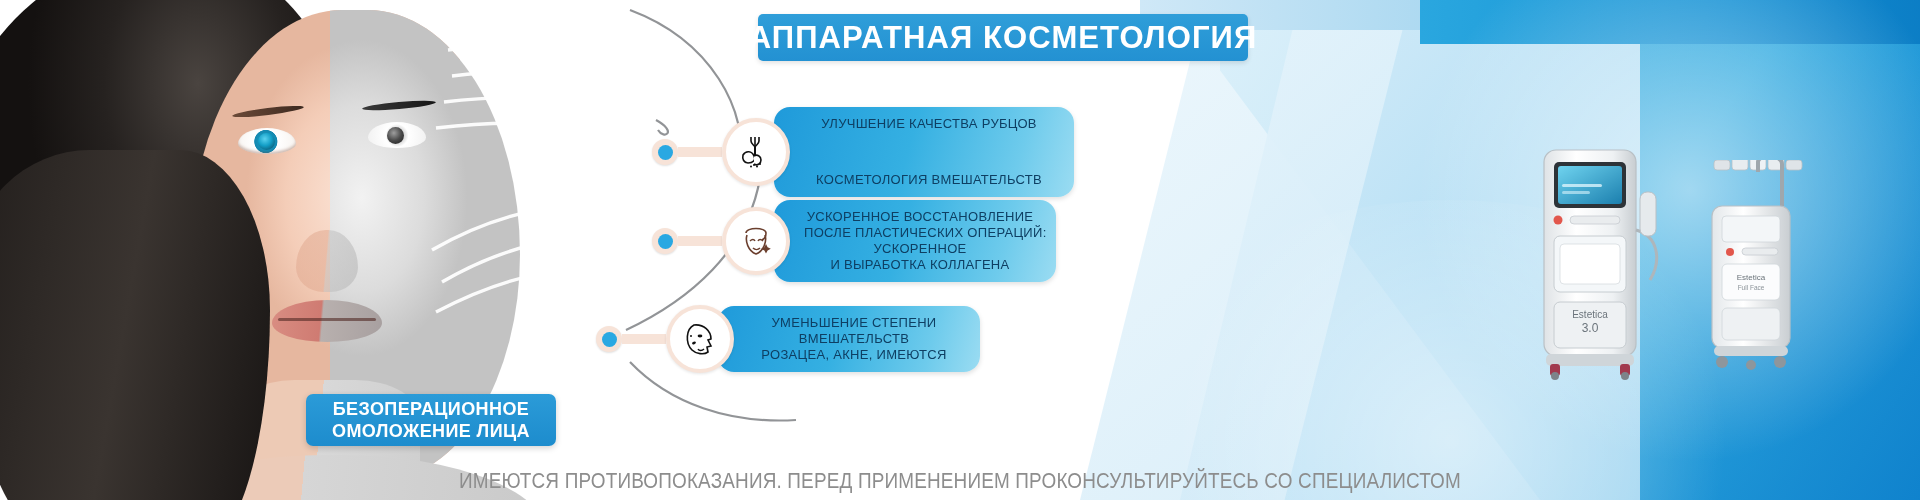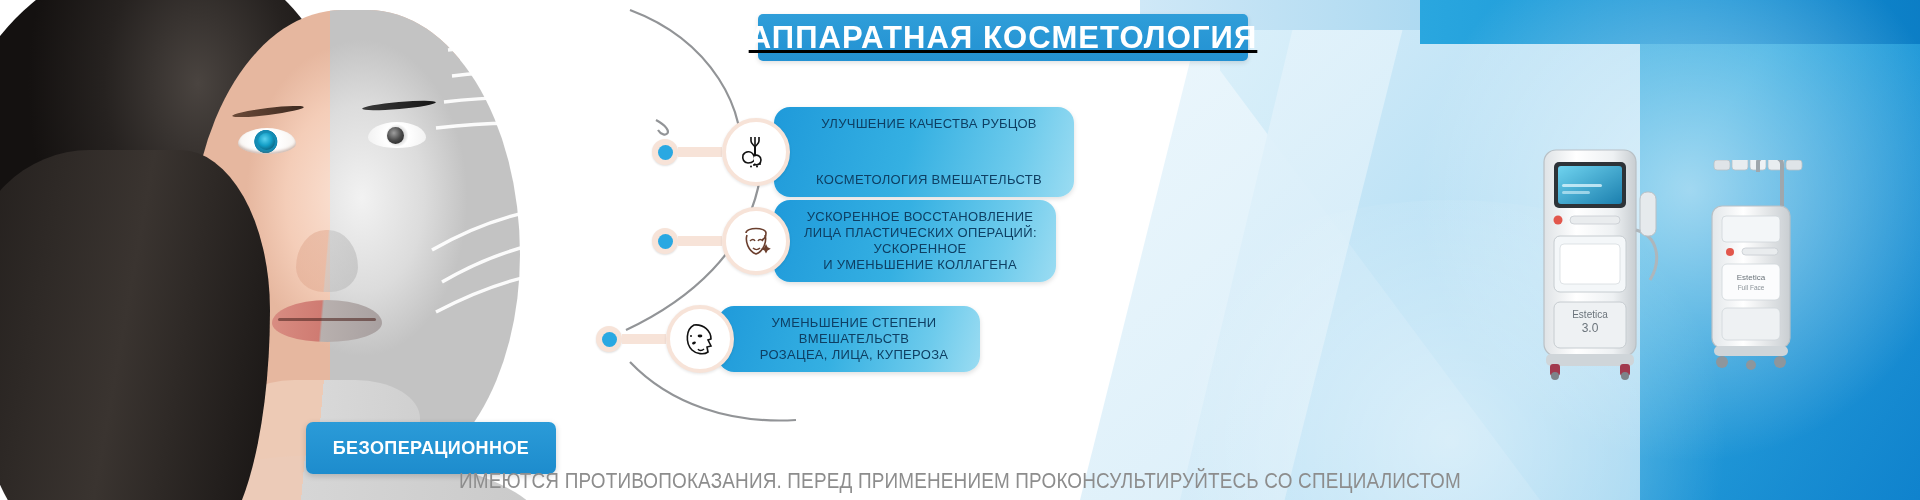--- a/index.html
+++ b/index.html
@@ -124,34 +124,32 @@
 
   
   .arrows{position:absolute;top:0;left:0;width:620px;height:500px;pointer-events:none;}
 
   
   .badge{
     position:absolute;left:306px;top:394px;width:250px;height:52px;
     background:linear-gradient(180deg,#2b9bd8 0%,#1d8ccd 100%);
     border-radius:7px;display:flex;flex-direction:column;align-items:center;justify-content:center;
     box-shadow:0 2px 6px rgba(0,0,0,.18);
-    margin-top:28px;
   }
   .badge span{
     color:#fff;font-weight:bold;font-size:18px;letter-spacing:.4px;line-height:22px;
     text-align:center;white-space:nowrap;
   }
 
   
   .title-bar{
     position:absolute;left:758px;top:14px;width:490px;height:47px;
     background:linear-gradient(180deg,#2f9ed9 0%,#2391d2 100%);
     border-radius:5px;display:flex;align-items:center;justify-content:center;
     box-shadow:0 2px 5px rgba(0,0,0,.12);
-    text-decoration:underline;
   }
   .title-bar span{
     color:#ffffff;font-weight:bold;font-size:31px;letter-spacing:1.1px;white-space:nowrap;
   }
 
   
   .callout{position:absolute;display:flex;align-items:center;}
   .dot-outer{
     width:26px;height:26px;border-radius:50%;background:#f7e3d8;
     display:flex;align-items:center;justify-content:center;flex:0 0 auto;
@@ -246,20 +244,21 @@
         <path d="M436,128 C488,122 528,122 562,126"></path>
         <path d="M432,250 C470,228 510,214 548,208"></path>
         <path d="M442,282 C480,260 518,246 556,240"></path>
         <path d="M436,312 C474,292 512,278 550,272"></path>
       </g>
     </svg>
   </div>
 
   <div class="badge">
     <span>БЕЗОПЕРАЦИОННОЕ</span>
+    <span>ОМОЛОЖЕНИЕ ЛИЦА</span>
   </div>
 
   <svg class="arcs" viewBox="0 0 420 500">
     <g stroke="#7f8285" stroke-width="2.2" fill="none" opacity=".85">
       <path d="M70,10 C150,40 190,110 180,170"></path>
       <path d="M96,120 C118,132 104,140 98,130"></path>
       <path d="M200,178 C188,250 130,300 66,330"></path>
       <path d="M70,362 C110,404 170,424 236,420"></path>
     </g>
   </svg>
@@ -298,44 +297,44 @@
         <path d="M10 12 C10 6 30 6 30 12 C30 16 28 18 26 19" stroke="#6b3f2e" stroke-width="1.6" fill="none"></path>
         <path d="M11 14 C9 20 12 30 20 33 C28 30 31 20 29 14" stroke="#6b3f2e" stroke-width="1.6" fill="none"></path>
         <path d="M14 20 C16 18 18 18 19 20" stroke="#6b3f2e" stroke-width="1.5" fill="none"></path>
         <path d="M22 20 C23 18 25 18 27 20" stroke="#6b3f2e" stroke-width="1.5" fill="none"></path>
         <path d="M17 27 C19 29 22 29 24 27" stroke="#6b3f2e" stroke-width="1.6" fill="none"></path>
         <path d="M30 23 l1.6 3.2 3.2 1.6 -3.2 1.6 -1.6 3.2 -1.6 -3.2 -3.2 -1.6 3.2 -1.6 z" fill="#6b3f2e"></path>
       </svg>
     </div>
     <div class="pill">
       <span class="ln">УСКОРЕННОЕ ВОССТАНОВЛЕНИЕ</span>
-      <span class="ln">ЛИЦА ПЛАСТИЧЕСКИХ ОПЕРАЦИЙ:</span>
+      <span class="ln">ПОСЛЕ ПЛАСТИЧЕСКИХ ОПЕРАЦИЙ:</span>
       <span class="ln">УСКОРЕННОЕ</span>
-      <span class="ln">И УМЕНЬШЕНИЕ КОЛЛАГЕНА</span>
+      <span class="ln">И ВЫРАБОТКА КОЛЛАГЕНА</span>
     </div>
   </div>
 
   <div class="callout c3">
     <div class="dot-outer">
         <div class="dot-inner"></div>
       </div>
     <div class="connector"></div>
     <div class="icon-circle">
       <svg width="40" height="40" viewBox="0 0 40 40">
         <path d="M14 6 C6 10 5 24 12 31 C16 35 24 36 28 33 L27 28 L31 27 L28 21 L31 20 C31 12 24 5 14 6 Z" stroke="#111" stroke-width="1.6" fill="#fff"></path>
         <path d="M24 30 C22 32 19 32 18 30" stroke="#111" stroke-width="1.4" fill="none"></path>
         <ellipse cx="20" cy="17" rx="2.4" ry="1.4" fill="#111"></ellipse>
         <ellipse cx="14" cy="24" rx="2" ry="1.2" fill="#111" transform="rotate(-20 14 24)"></ellipse>
         <circle cx="11" cy="17" r="1" fill="#111"></circle>
       </svg>
     </div>
     <div class="pill">
       <span class="ln">УМЕНЬШЕНИЕ СТЕПЕНИ</span>
       <span class="ln">ВМЕШАТЕЛЬСТВ</span>
-      <span class="ln">РОЗАЦЕА, ЛИЦА, КУПЕРОЗА</span>
+      <span class="ln">РОЗАЦЕА, АКНЕ, ИМЕЮТСЯ</span>
     </div>
   </div>
 
   <div class="title-bar">
     <span>АППАРАТНАЯ КОСМЕТОЛОГИЯ</span>
   </div>
 
   <svg class="device-a" viewBox="0 0 160 240">
     <defs>
       <linearGradient id="metal" x1="0" y1="0" x2="1" y2="0">

